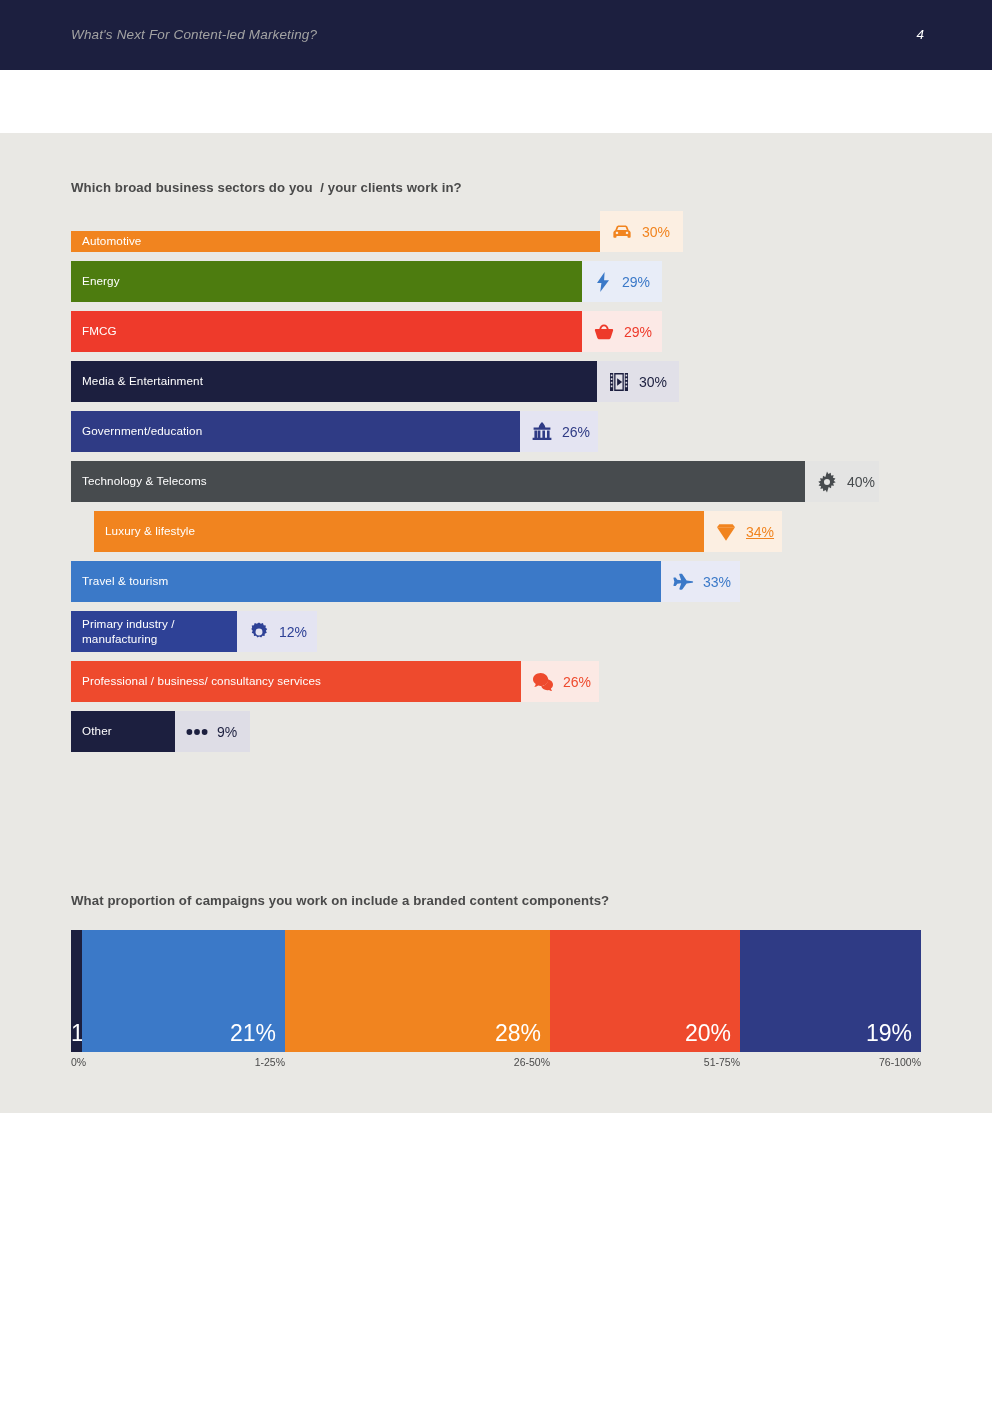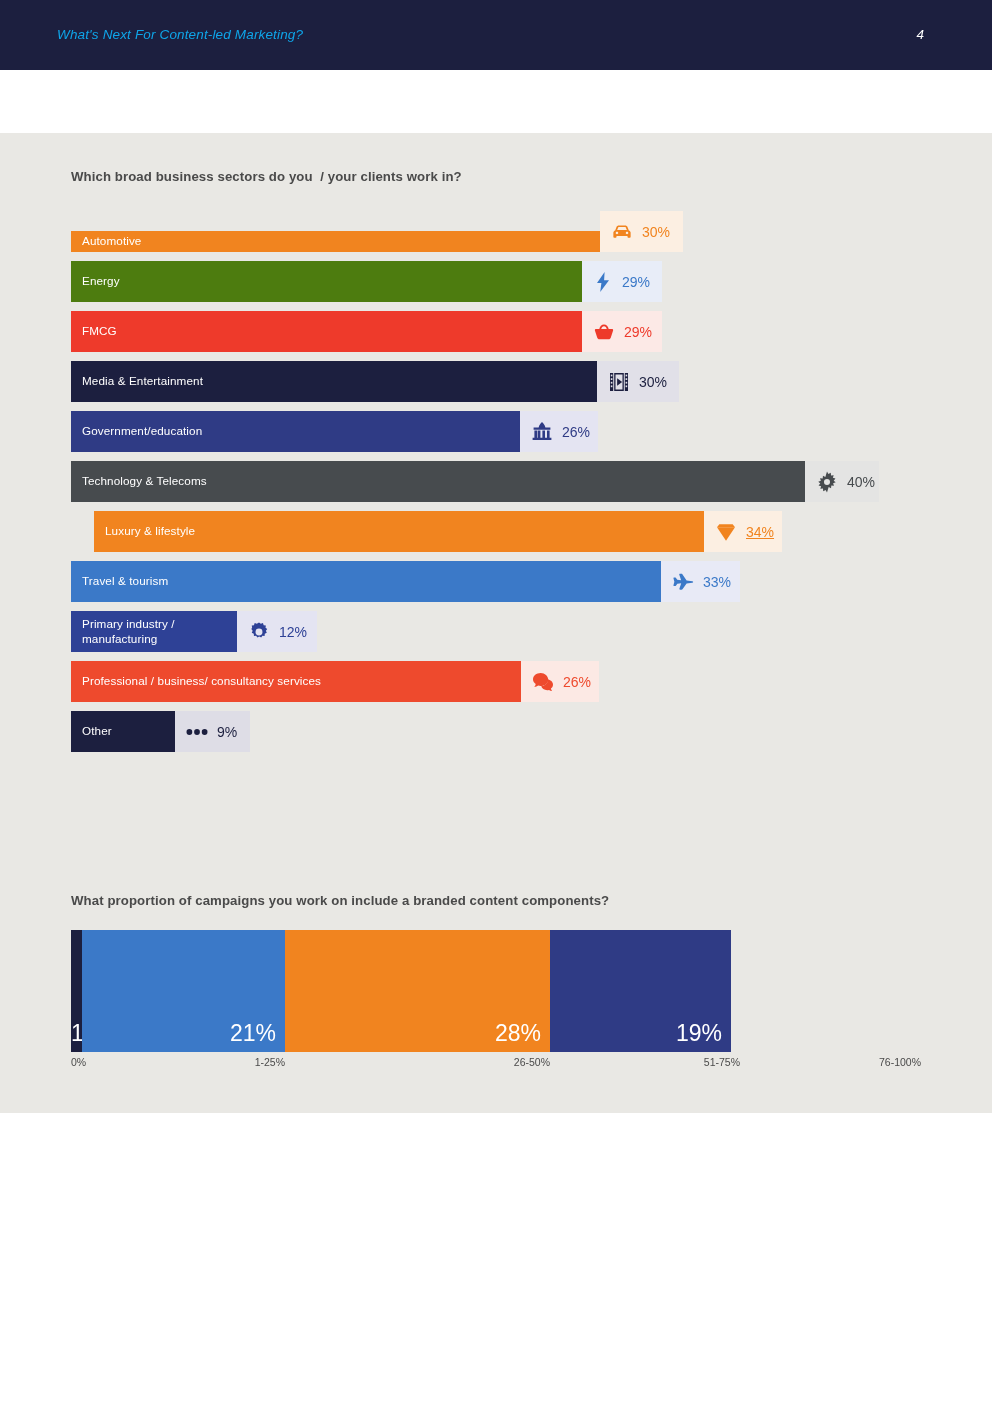--- a/index.html
+++ b/index.html
@@ -18,25 +18,25 @@
   
   .page-header {
     position: absolute;
     left: 0; top: 0;
     width: 992px;
     height: 70px;
     background: #1C1F3F;
   }
   .page-header .title {
     position: absolute;
-    left: 57px;
+    left: 71px;
     top: 0;
     height: 70px;
     line-height: 70px;
-    color: #0ea5e9;
+    color: #a3a3a3;
     font-size: 13.5px;
     font-style: italic;
     letter-spacing: 0.15px;
     white-space: nowrap;
   }
   .page-header .pagenum {
     position: absolute;
     right: 68px;
     top: 0;
     height: 70px;
@@ -59,21 +59,21 @@
   
   .section-title {
     position: absolute;
     left: 71px;
     color: #4A4A4A;
     font-size: 13.2px;
     font-weight: bold;
     letter-spacing: 0.1px;
     white-space: pre;
   }
-  #sector-title { top: 169px; text-align: center; }
+  #sector-title { top: 180px; text-align: center; }
   #proportion-title { top: 893px; }
 
   
   .bar-chart {
     position: absolute;
     left: 71px;
     top: 211px;
     width: 860px;
   }
   .bar-row {
@@ -347,20 +347,23 @@
   <div class="stack" id="stack">
       <div class="stack-seg narrow" style="width: 11px; background: rgb(28, 31, 63);">
         <span class="seg-value">1%</span>
       </div>
       <div class="stack-seg" style="width: 203px; background: rgb(59, 121, 200);">
         <span class="seg-value">21%</span>
       </div>
       <div class="stack-seg" style="width: 265px; background: rgb(241, 132, 31);">
         <span class="seg-value">28%</span>
       </div>
+      <div class="stack-seg" style="width: 190px; background: rgb(238, 74, 45);">
+        <span class="seg-value">20%</span>
+      </div>
       <div class="stack-seg" style="width: 181px; background: rgb(47, 59, 133);">
         <span class="seg-value">19%</span>
       </div>
     </div>
   <div class="stack-axis" id="stack-axis">
       <div class="axis-tick first" style="width: 11px;">
         <span>0%</span>
       </div>
       <div class="axis-tick" style="width: 203px;">
         <span>1-25%</span>

